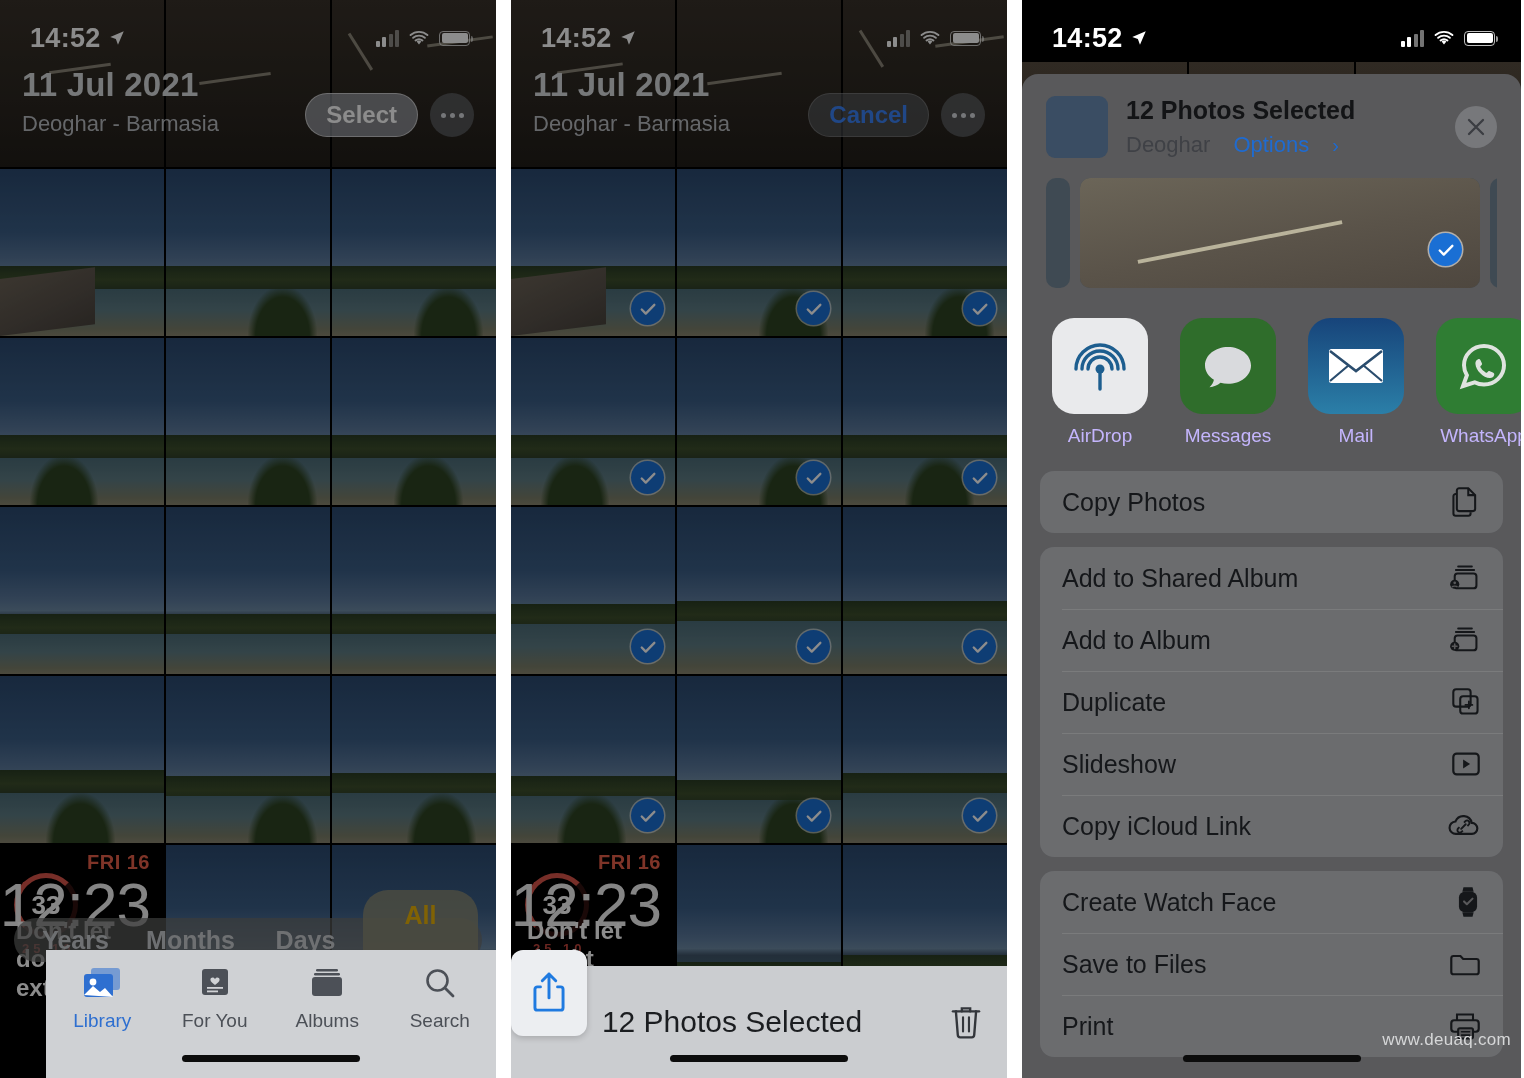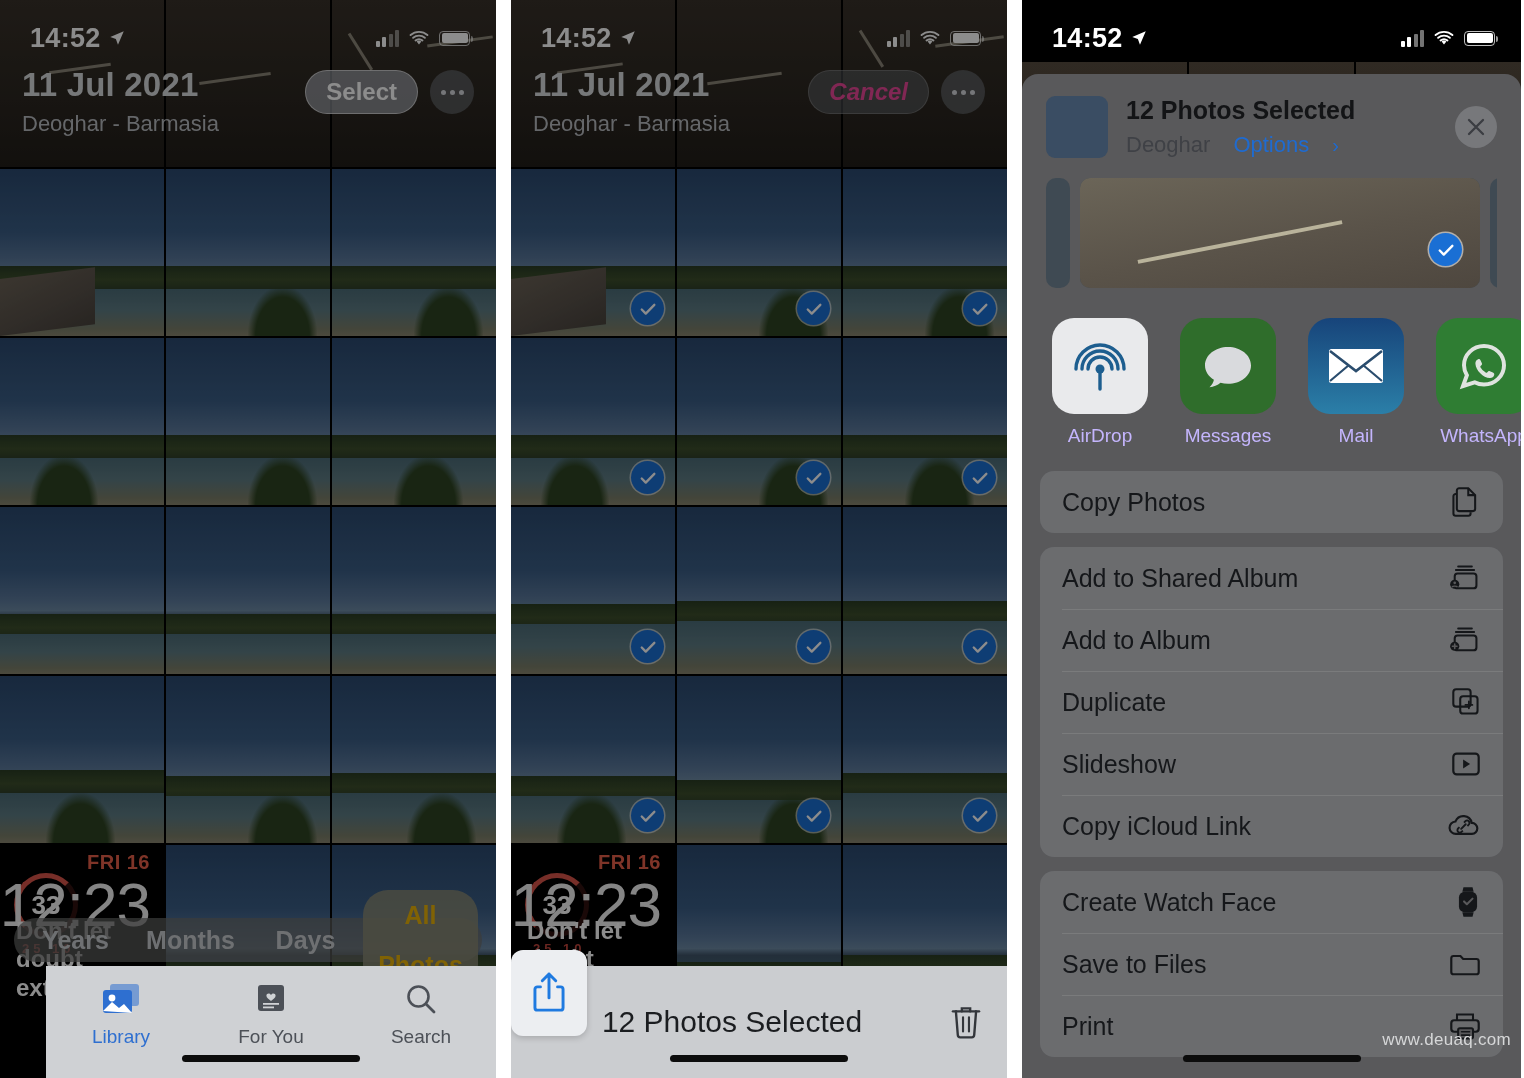--- a/index.html
+++ b/index.html
@@ -135,36 +135,36 @@
   }
   .wf-quote {
     position:absolute; left:16px; bottom:10px; right:10px;
     font-size:24px; font-weight:bold; line-height:1.18; color:#fff;
   }
 
   
   .photo-header {
     position: absolute; top: 54px; left: 0; right: 0;
     padding: 12px 22px 0 22px;
-    display: flex; align-items: flex-start;
+    display: flex; align-items: flex-end;
     z-index: 35;
   }
   .ph-left { color:#fff; }
   .ph-date { font-size: 33px; font-weight: bold; letter-spacing:.2px; color:#d8dadd; }
   .ph-place { font-size: 22px; margin-top: 7px; color:#b9bcc1; }
   .ph-right { margin-left:auto; display:flex; align-items:center; gap:12px; padding-top:4px;}
   .pill {
     min-width: 92px; height: 44px; border-radius: 22px;
     background: rgba(190,196,205,.62);
     border: 1.5px solid rgba(255,255,255,.55);
     color:#ffffff; font-size:24px; font-weight:bold;
     display:flex; align-items:center; justify-content:center;
     padding: 0 20px;
   }
-  .pill.cancel { background: rgba(110,115,122,.5); border-color: rgba(255,255,255,.18); color:#ec4899;font-style:italic;}
+  .pill.cancel { background: rgba(110,115,122,.5); border-color: rgba(255,255,255,.18); color:#3b82f6;}
   .dots {
     width:44px; height:44px; border-radius:50%;
     background: rgba(120,125,133,.55);
     display:flex; align-items:center; justify-content:center; gap:4px;
   }
   .dots i { width:5px; height:5px; border-radius:50%; background:#d5d8dc; display:block; }
 
   
   .segbar {
     position: absolute; left: 14px; right: 14px; bottom: 116px;
@@ -175,21 +175,21 @@
     padding: 4px;
   }
   .seg {
     flex:1; text-align:center; color:#c9ccd0; font-size:25px; font-weight:bold;
     line-height: 50px; border-radius:25px;
   }
   .seg.active { background: rgba(138,138,118,.85); color:#eab308; }
 
   
   .tabbar {
-    position:absolute; left:0; right:0; bottom:0; height:112px;
+    position:absolute; left:0; right:0; bottom:0; height:128px;
     background: #cfd1d4;
     display:flex; align-items:flex-start; padding-top:12px;
     z-index: 45;
     margin-left: 46px;
   }
   .tab { flex:1; display:flex; flex-direction:column; align-items:center; gap:6px; }
   .tab .ticon { height:42px; display:flex; align-items:center; justify-content:center; }
   .tab .tlabel { font-size:19px; color:#4c5057; }
   .tab.active .tlabel { color:#2e6fd0; }
   .homebar {
@@ -486,20 +486,30 @@
             <rect x="4" y="2" width="26" height="26" rx="3" fill="#4c5057"></rect>
             <path d="M17 12c-1-2.4-4.6-2-4.6.7 0 2 2.6 3.8 4.6 5.2 2-1.4 4.6-3.2 4.6-5.2 0-2.7-3.6-3.1-4.6-.7z" fill="#d0d2d5"></path>
             <rect x="9" y="20" width="16" height="1.8" fill="#d0d2d5"></rect>
             <rect x="9" y="23.5" width="11" height="1.8" fill="#d0d2d5"></rect>
           </svg>
         </span>
         <span class="tlabel">For You</span>
       </div>
       <div class="tab">
         <span class="ticon">
+          <svg width="36" height="32" viewBox="0 0 36 32">
+            <rect x="7" y="2" width="22" height="2.4" rx="1.2" fill="#4c5057"></rect>
+            <rect x="5" y="6" width="26" height="2.4" rx="1.2" fill="#4c5057"></rect>
+            <rect x="3" y="10" width="30" height="19" rx="3" fill="#4c5057"></rect>
+          </svg>
+        </span>
+        <span class="tlabel">Albums</span>
+      </div>
+      <div class="tab">
+        <span class="ticon">
           <svg width="34" height="34" viewBox="0 0 34 34">
             <circle cx="14.5" cy="14.5" r="10" stroke="#4c5057" stroke-width="2.6" fill="none"></circle>
             <path d="M22 22l8 8" stroke="#4c5057" stroke-width="2.8" stroke-linecap="round"></path>
           </svg>
         </span>
         <span class="tlabel">Search</span>
       </div>
       <div class="homebar"></div>
     </div>
   </div>

